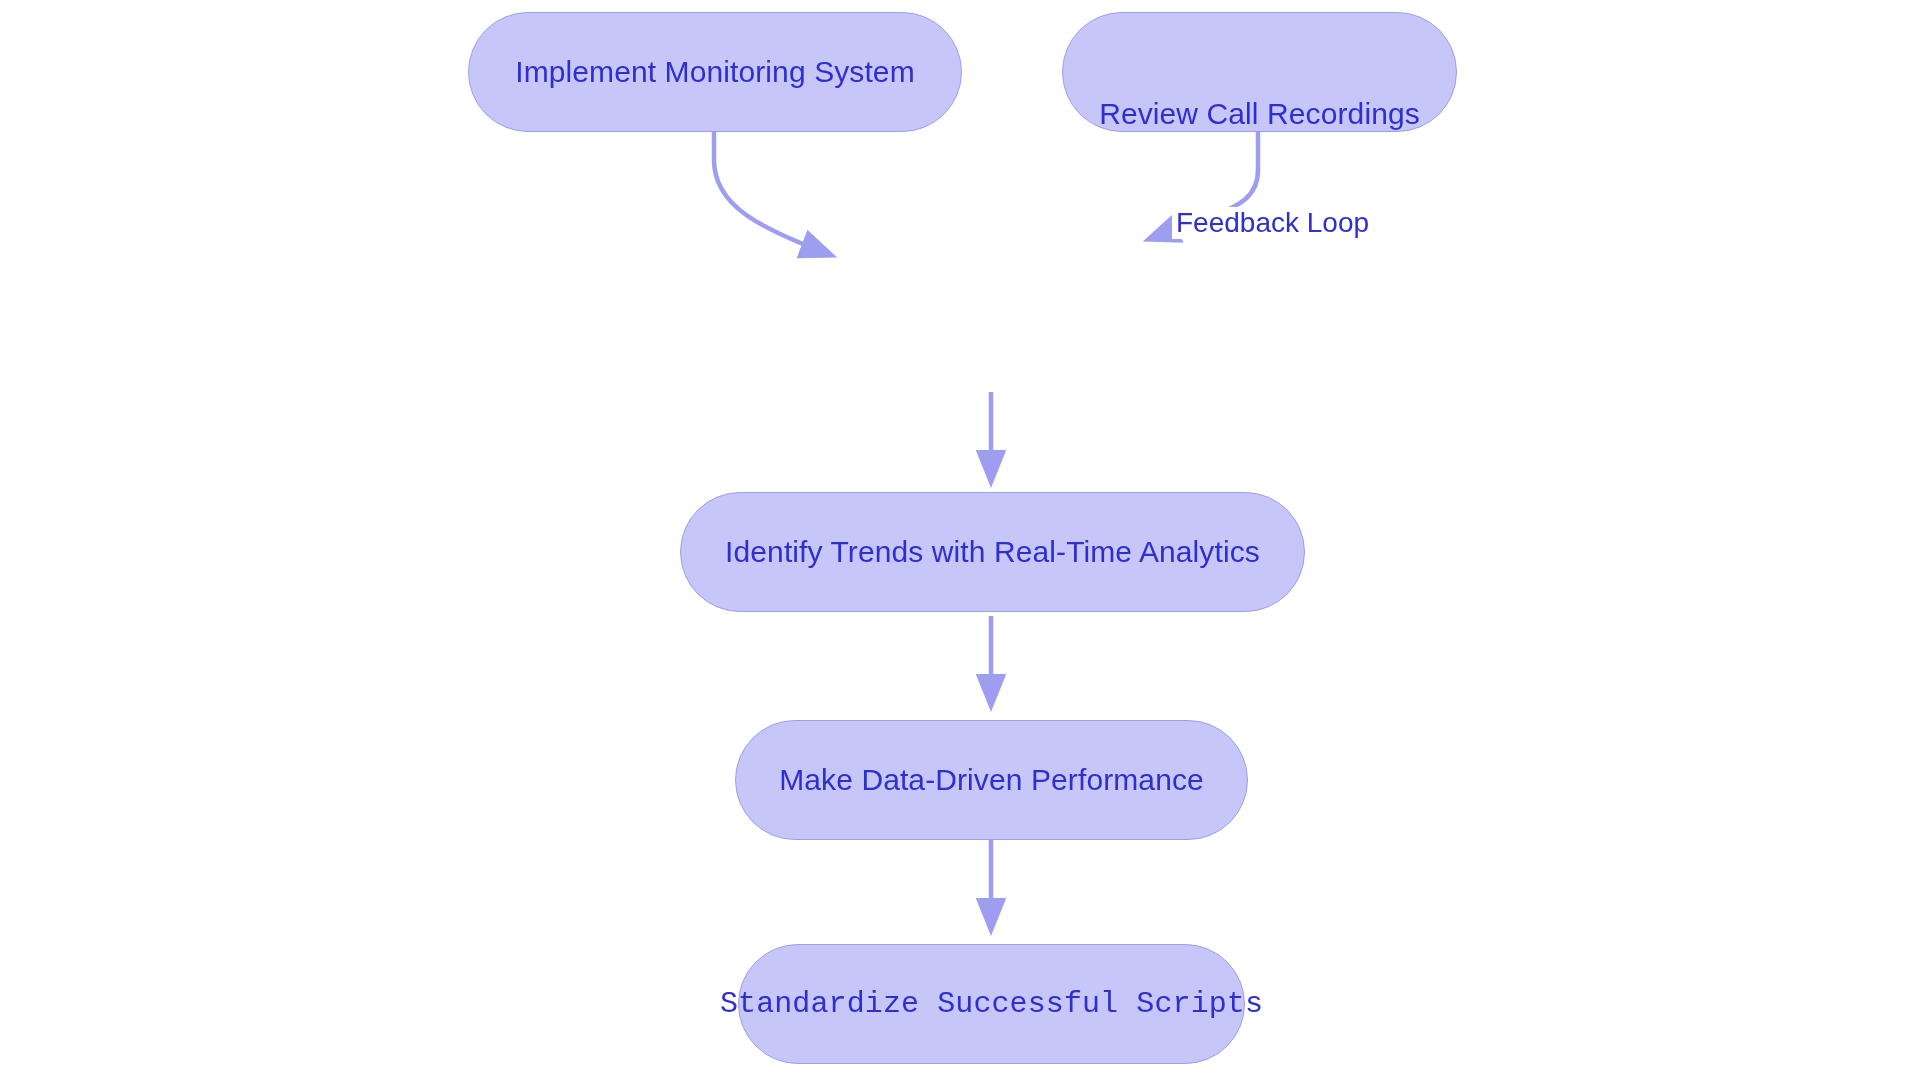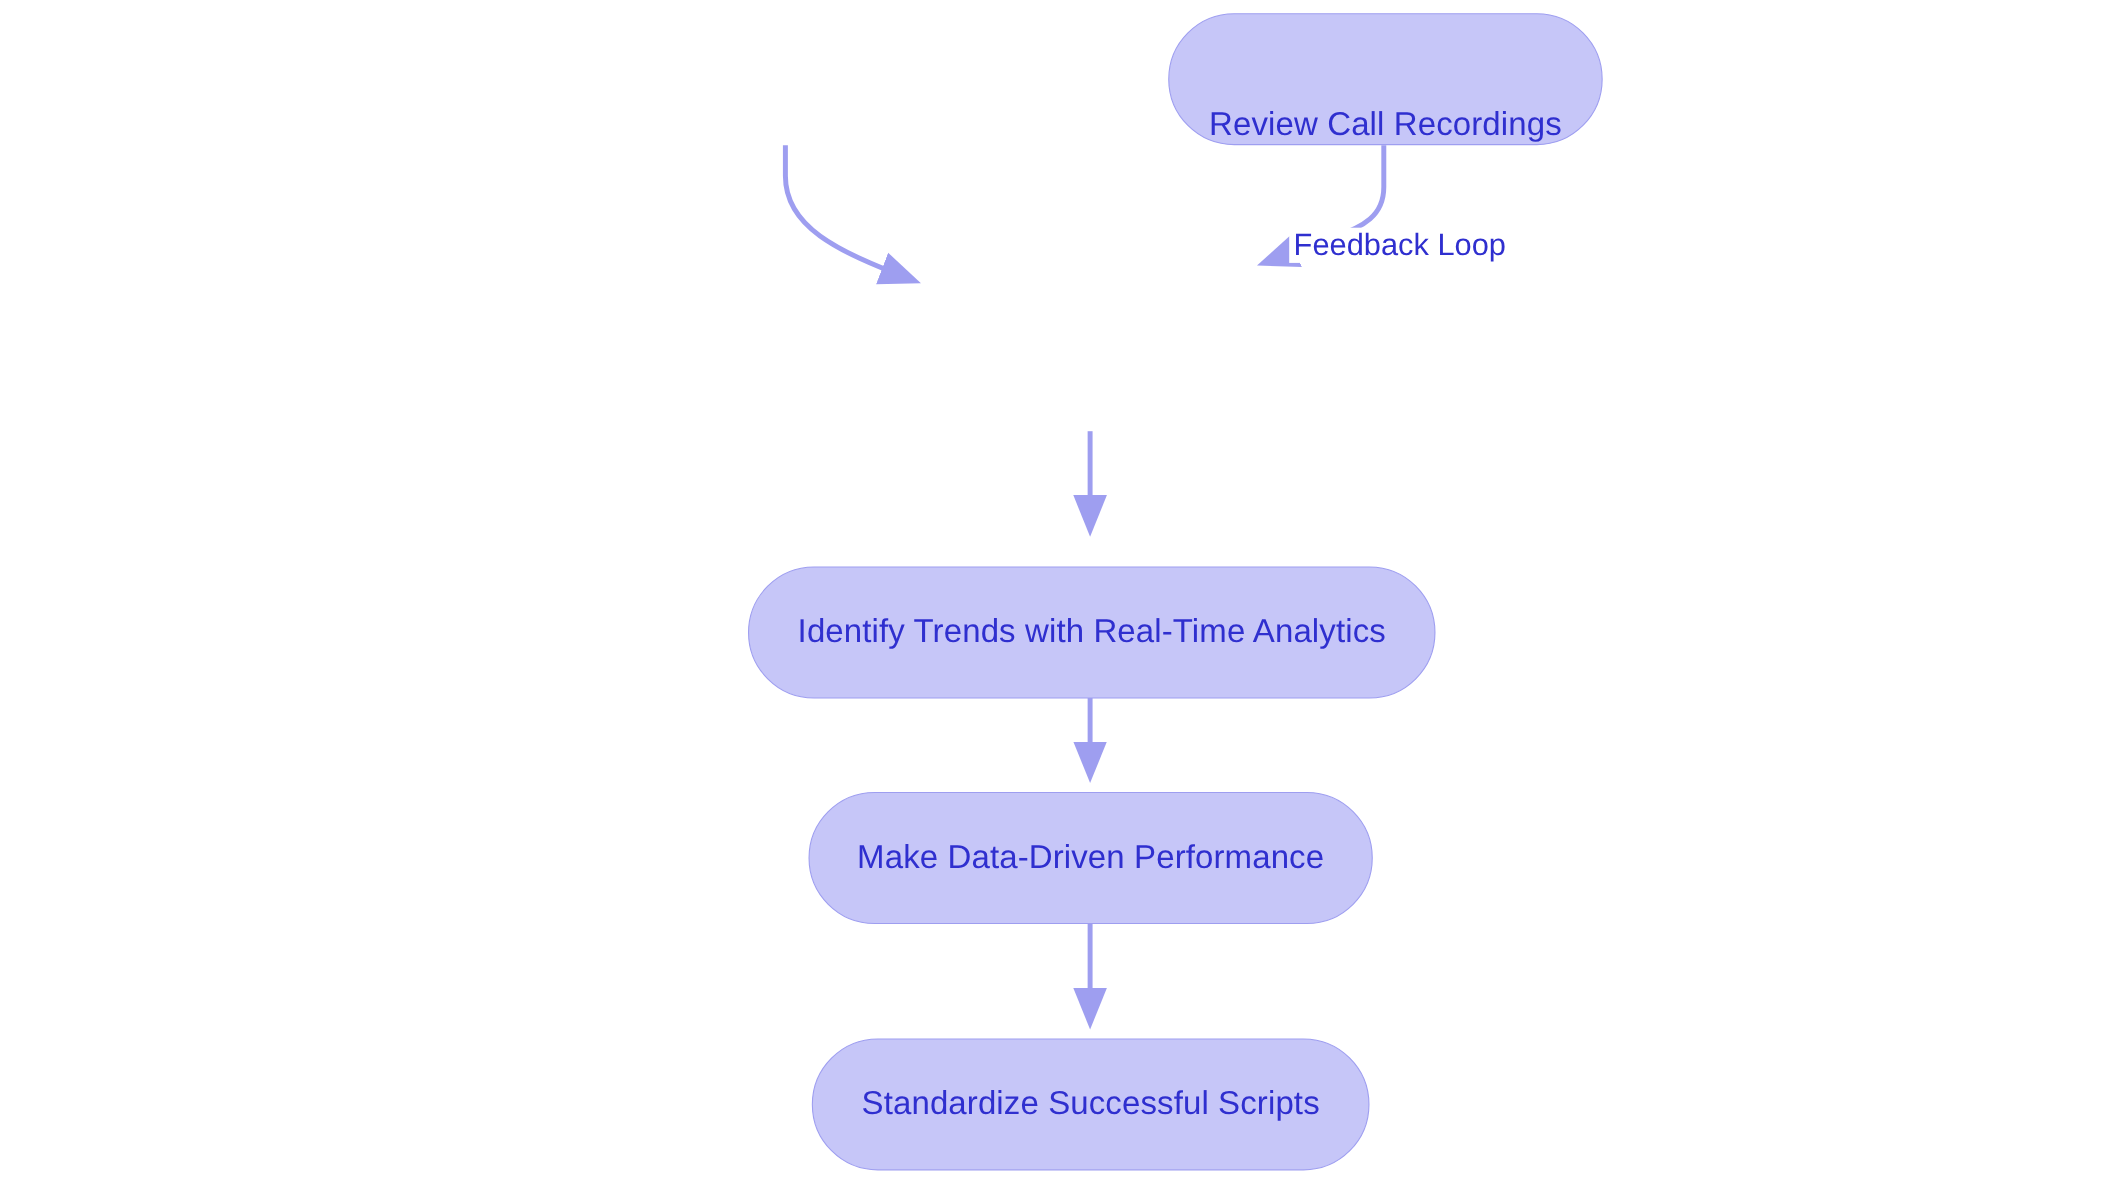--- a/index.html
+++ b/index.html
@@ -70,33 +70,36 @@
 
     <path d="M 1258,132 L 1258,170 C 1258,196 1240,206 1212,216 L 1152,238" fill="none" stroke="#9e9ef0" stroke-width="4.5" marker-end="url(#arrowhead)"></path>
 
     <path d="M 991,392 L 991,478" fill="none" stroke="#9e9ef0" stroke-width="4.5" marker-end="url(#arrowhead)"></path>
 
     <path d="M 991,616 L 991,702" fill="none" stroke="#9e9ef0" stroke-width="4.5" marker-end="url(#arrowhead)"></path>
 
     <path d="M 991,840 L 991,926" fill="none" stroke="#9e9ef0" stroke-width="4.5" marker-end="url(#arrowhead)"></path>
   </svg>
 
+  <div class="node" style="left:468px; top:12px; width:494px; height:120px;">
+    <span>Implement Monitoring System</span>
+  </div>
 
   <div class="node" style="left:1062px; top:12px; width:395px; height:120px;align-items:flex-end;">
     <span>Review Call Recordings</span>
   </div>
 
 
-  <div class="node" style="left:680px; top:515px; width:625px; height:120px;">
+  <div class="node" style="left:680px; top:492px; width:625px; height:120px;">
     <span>Identify Trends with Real-Time Analytics</span>
   </div>
 
   <div class="node" style="left:735px; top:720px; width:513px; height:120px;">
     <span>Make Data-Driven Performance</span>
   </div>
 
-  <div class="node" style="left:738px; top:944px; width:507px; height:120px;">
+  <div class="node" style="left:738px; top:944px; width:507px; height:120px;font-family:Liberation Mono, monospace;">
     <span>Standardize Successful Scripts</span>
   </div>
 
   <div class="edge-label" style="left:1172px; top:183px;margin-top:24px;">Feedback Loop</div>
 
 </div>
 
 </body></html>

